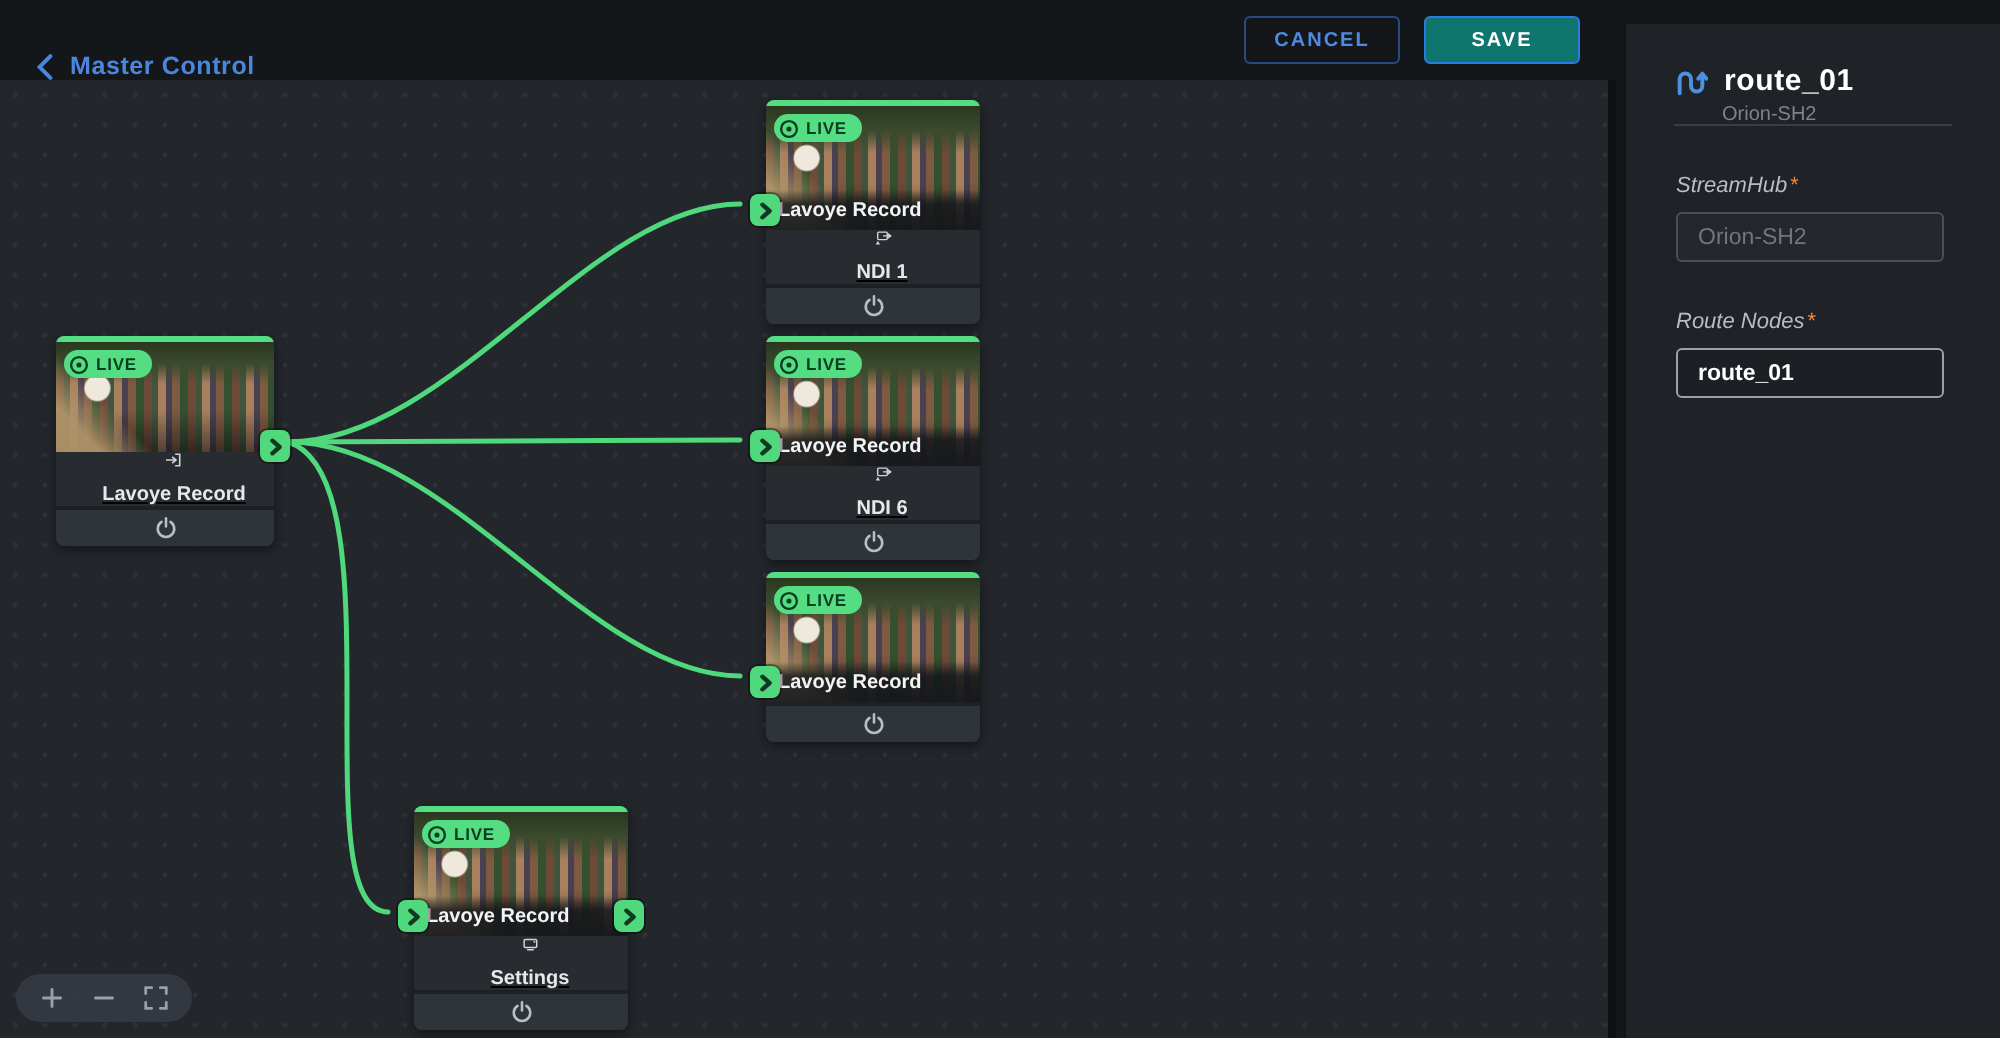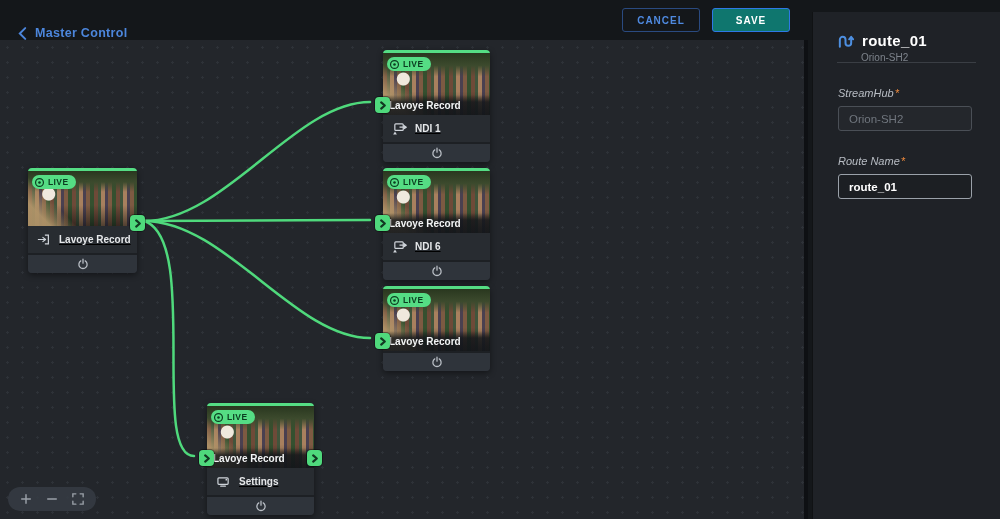--- a/index.html
+++ b/index.html
@@ -38,21 +38,21 @@
         #4a4050 11px 14px, #7d5a42 14px 18px, #35502f 18px 22px);
   }
   .thumb.src { height:55px; }
   .live { position:absolute; top:4px; left:4px; height:14px; display:flex; align-items:center;
           gap:3px; background:#55dd84; border-radius:8px; padding:0 7px 0 2px; }
   .live-text { color:#0b3d20; font-size:8.5px; font-weight:700; letter-spacing:.4px; }
   .thumb-label { position:absolute; left:0; right:0; bottom:0; height:20px; display:flex;
                  align-items:center; padding-left:6px; color:#f2f4f5; font-size:10px; font-weight:700;
                  background:linear-gradient(rgba(20,23,27,0), rgba(20,23,27,.82) 35%, rgba(20,23,27,.9)); }
   .io-row { height:27px; display:flex; align-items:center; gap:8px; padding-left:9px;
-            color:#e6e8ea; font-size:10px; font-weight:600; }
+            color:#e6e8ea; font-size:10px; font-weight:600;flex-direction:column; }
   .power-row { height:20px; background:#2f343b; border-top:2px solid #1d2024;
                border-radius:0 0 4px 4px; display:flex; align-items:center; justify-content:center;
                cursor:pointer; }
   .port { position:absolute; width:15px; height:16px; background:#4fd97c; border-radius:4px;
           display:flex; align-items:center; justify-content:center; top:44px; cursor:pointer;
           box-shadow:0 0 0 1px rgba(0,0,0,.35); }
   .port-in  { left:-8px; }
   .port-out { right:-8px; }
 
   
@@ -298,16 +298,16 @@
   </div>
 
   <div class="tab-divider"></div>
 
   <div class="field">
     <div class="field-label"><span>StreamHub</span><span class="req">*</span></div>
     <input class="inp-disabled" disabled="" value="Orion-SH2" style="">
   </div>
 
   <div class="field">
-    <div class="field-label"><span>Route Name</span><span class="req">*</span></div>
+    <div class="field-label"><span>Route Nodes</span><span class="req">*</span></div>
     <input class="inp-active" value="route_01" style="">
   </div>
 </div>
 
 </body></html>

